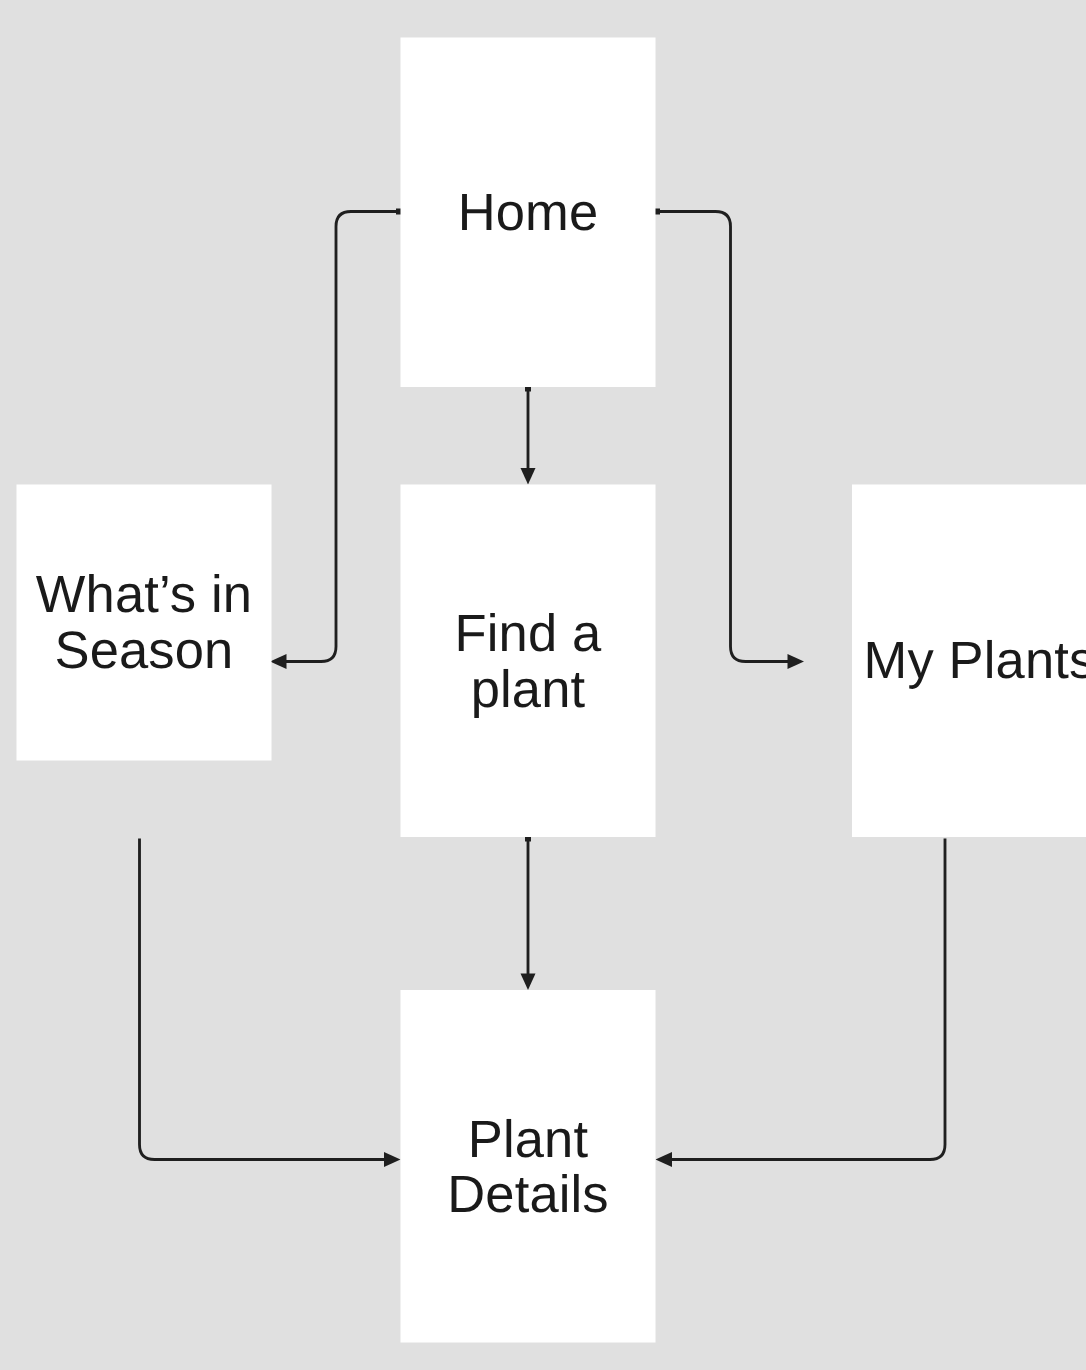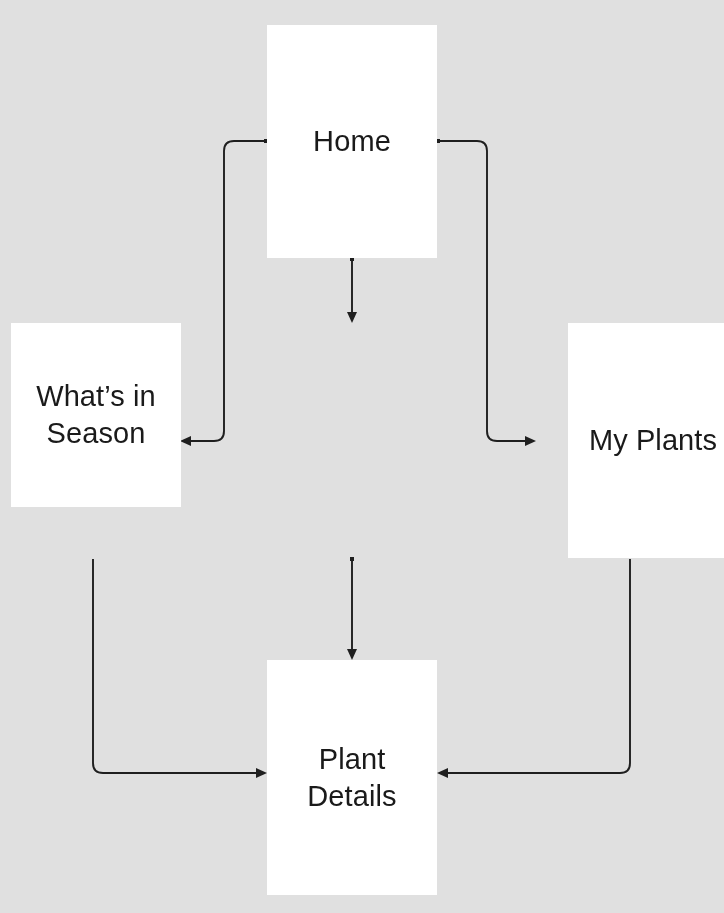--- a/index.html
+++ b/index.html
@@ -32,21 +32,21 @@
     position: absolute;
     box-sizing: border-box;
     background: #ffffff;
     display: flex;
     align-items: center;
     justify-content: center;
     text-align: center;
     z-index: 2;
   }
   .node-label {
-    font-size: 29px;
+    font-size: 35px;
     line-height: 37px;
     color: #1a1a1a;
     font-weight: 400;
     letter-spacing: 0.1px;
     white-space: pre-line;
     padding: 0 6px;
   }
   
   #node-home        { left: 267px; top: 25px;  width: 170px; height: 233px; }
   #node-whats-in-season { left: 11px;  top: 323px; width: 170px; height: 184px; }
@@ -114,20 +114,24 @@
 
   <div class="node-box" id="node-home">
     <span class="node-label">Home</span>
   </div>
 
   <div class="node-box" id="node-whats-in-season">
     <span class="node-label">What’s in
 Season</span>
   </div>
 
+  <div class="node-box" id="node-find-a-plant">
+    <span class="node-label">Find a
+plant</span>
+  </div>
 
   <div class="node-box" id="node-my-plants">
     <span class="node-label">My Plants</span>
   </div>
 
   <div class="node-box" id="node-plant-details">
     <span class="node-label">Plant
 Details</span>
   </div>
 

